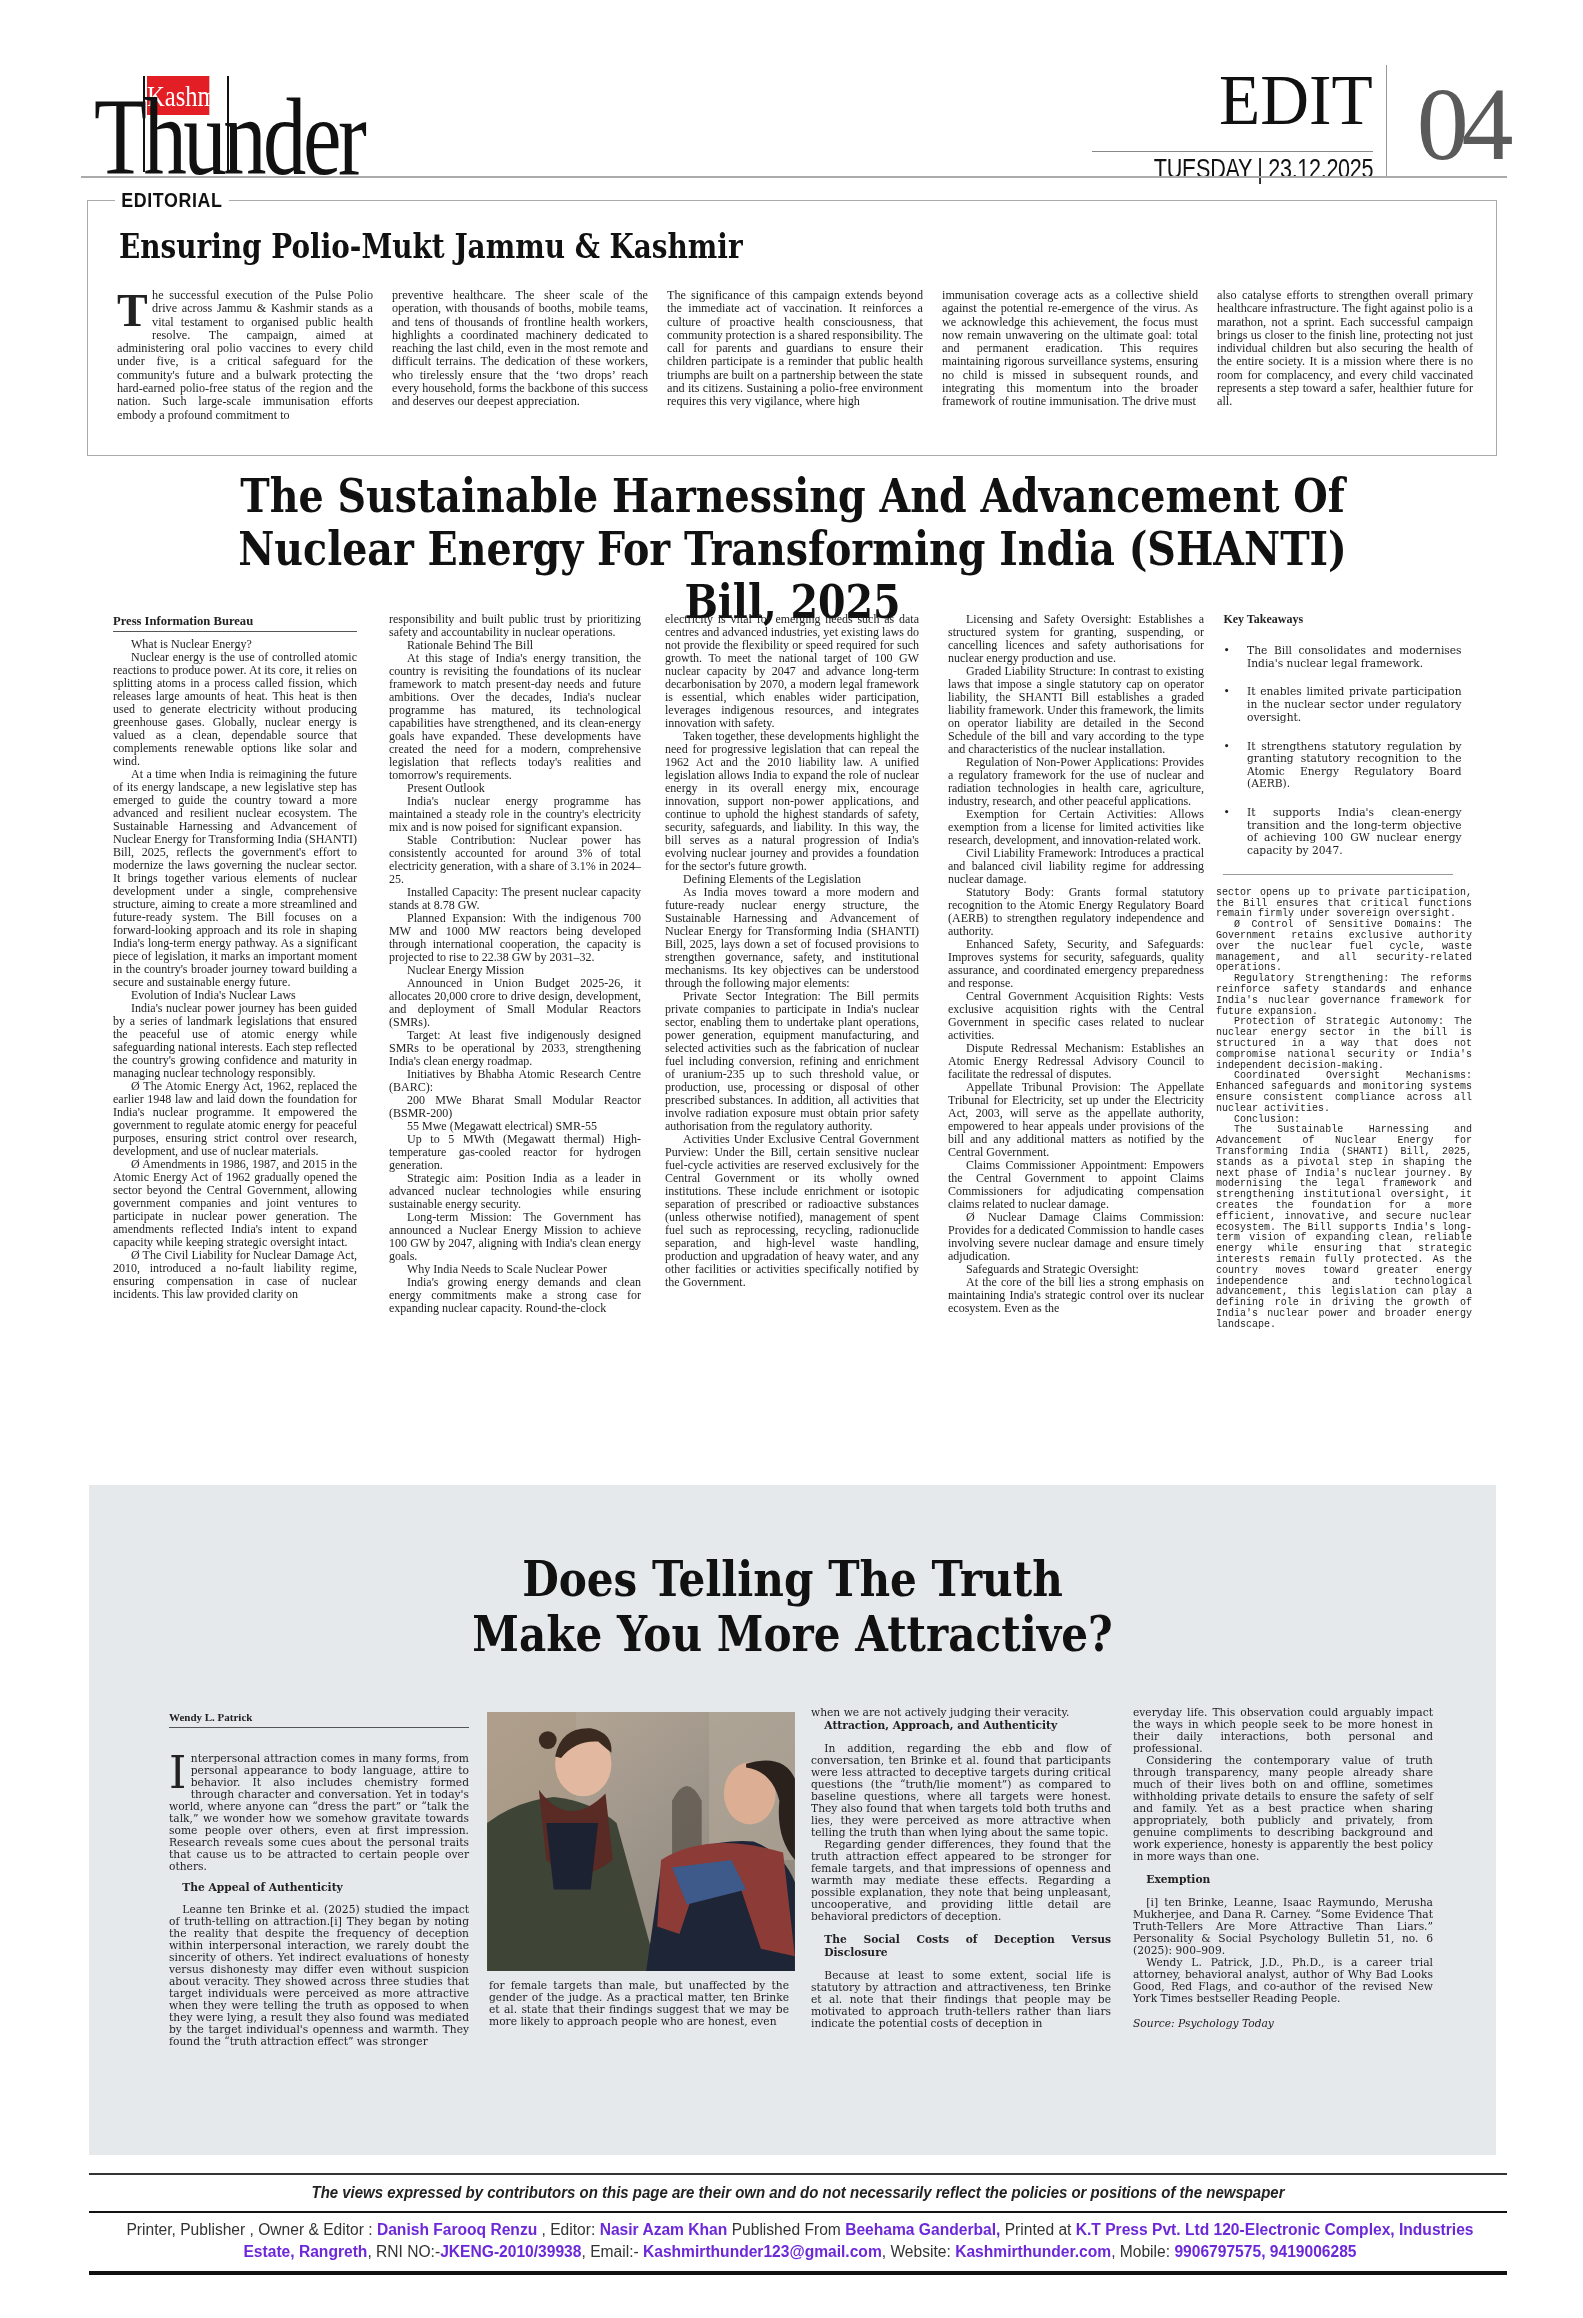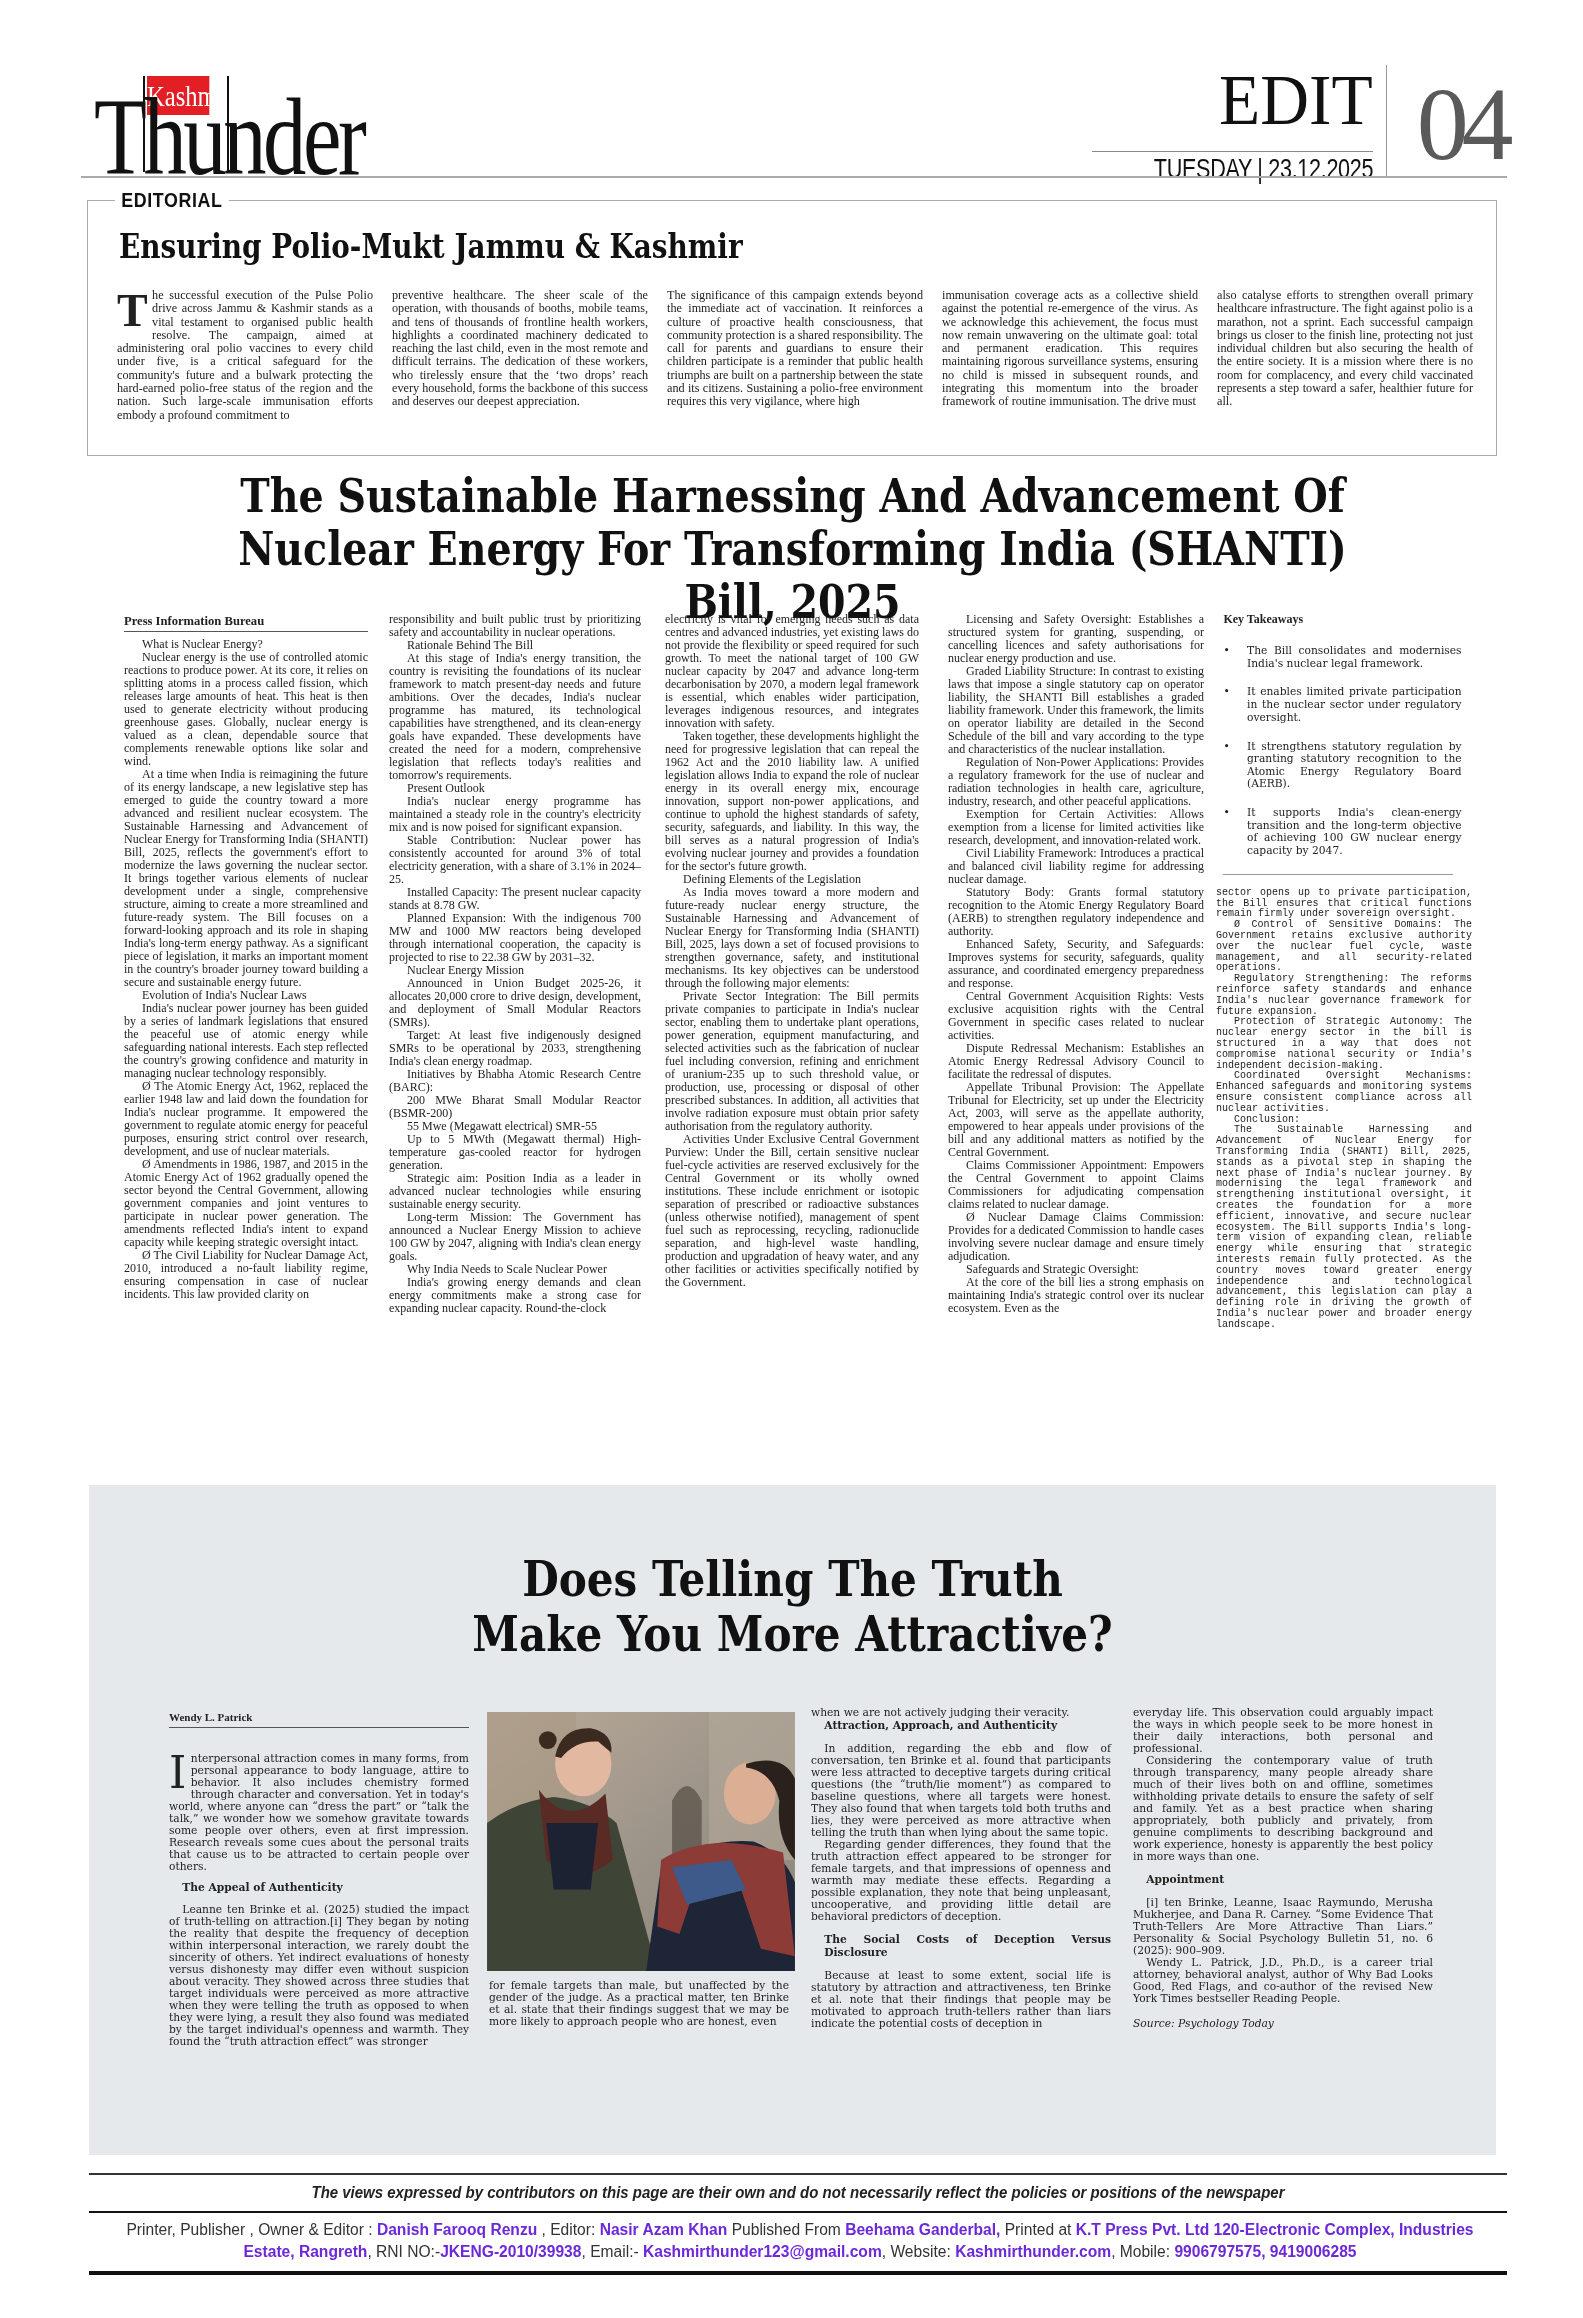--- a/index.html
+++ b/index.html
@@ -25,21 +25,21 @@
 #ed-cols{left:117px;top:289px;width:1356px;display:flex;gap:19px}
 #ed-cols .c{flex:1;font-family:"Liberation Serif",serif;font-size:12.2px;line-height:13.3px;text-align:justify;color:#222}
 .dropcap{float:left;font-size:46px;line-height:39px;font-weight:bold;margin:1.5px 4.4px 0 0;font-family:"Liberation Serif",serif}
 
 #h1{left:89px;top:470px;width:1407px;text-align:center;font-family:"DejaVu Serif",serif;font-weight:bold;font-size:46px;line-height:53px;color:#111;transform:scaleX(.86)}
 
 .col{position:absolute;font-family:"Liberation Serif",serif;font-size:12px;line-height:13px;color:#222;text-align:justify}
 .col p{text-indent:18px}
 .col p.ni{text-indent:0}
 .byline{font-family:"Liberation Serif",serif;font-weight:bold;font-size:12.6px;line-height:16.3px;border-bottom:1.1px solid #555;margin-bottom:6px;padding-bottom:1.5px}
-#col1{left:124px;top:613px;width:244px}
+#col1{left:113px;top:613px;width:244px}
 #col2{left:389px;top:613px;width:252px}
 #col3{left:665px;top:613px;width:254px}
 #col4{left:948px;top:613px;width:256px}
 #col5{left:1216px;top:613px;width:256px}
 #kt-title{font-weight:bold;font-size:12px;margin:0 0 19px 7.4px}
 #kt-list{list-style:none;margin:0 0 9px 0}
 #kt-list li{position:relative;padding-left:31px;margin-bottom:16.3px;font-family:"DejaVu Serif",serif;font-size:10.7px;line-height:12.6px;text-align:justify;padding-right:10.4px}
 #kt-list li .bul{position:absolute;left:7.4px;top:0}
 #kt-rule{height:0.7px;background:#999;margin:0 7.4px 13.3px 7.4px;width:230px}
 #col5 .tail{font-family:Liberation Mono, monospace;font-size:10px;line-height:10.8px}
@@ -233,21 +233,21 @@
   <h4 style="margin:0 0 10.4px 13.3px">Attraction, Approach, and Authenticity</h4>
   <p>In addition, regarding the ebb and flow of conversation, ten Brinke et al. found that participants were less attracted to deceptive targets during critical questions (the “truth/lie moment”) as compared to baseline questions, where all targets were honest. They also found that when targets told both truths and lies, they were perceived as more attractive when telling the truth than when lying about the same topic.</p>
   <p>Regarding gender differences, they found that the truth attraction effect appeared to be stronger for female targets, and that impressions of openness and warmth may mediate these effects. Regarding a possible explanation, they note that being unpleasant, uncooperative, and providing little detail are behavioral predictors of deception.</p>
   <h4>The Social Costs of Deception Versus Disclosure</h4>
   <p>Because at least to some extent, social life is statutory by attraction and attractiveness, ten Brinke et al. note that their findings that people may be motivated to approach truth-tellers rather than liars indicate the potential costs of deception in</p>
 </div>
 
 <div id="g4" class="g-col">
   <p class="ni">everyday life. This observation could arguably impact the ways in which people seek to be more honest in their daily interactions, both personal and professional.</p>
   <p>Considering the contemporary value of truth through transparency, many people already share much of their lives both on and offline, sometimes withholding private details to ensure the safety of self and family. Yet as a best practice when sharing appropriately, both publicly and privately, from genuine compliments to describing background and work experience, honesty is apparently the best policy in more ways than one.</p>
-  <h4>Appointment</h4>
+  <h4>Exemption</h4>
   <p>[i] ten Brinke, Leanne, Isaac Raymundo, Merusha Mukherjee, and Dana R. Carney. “Some Evidence That Truth-Tellers Are More Attractive Than Liars.” Personality &amp; Social Psychology Bulletin 51, no. 6 (2025): 900–909.</p>
   <p>Wendy L. Patrick, J.D., Ph.D., is a career trial attorney, behavioral analyst, author of Why Bad Looks Good, Red Flags, and co-author of the revised New York Times bestseller Reading People.</p>
   <div id="source">Source: Psychology Today</div>
 </div>
 
 <div id="f-rule1" class="abs"></div>
 <div id="disclaimer" class="abs">The views expressed by contributors on this page are their own and do not necessarily reflect the policies or positions of the newspaper</div>
 <div id="f-rule2" class="abs"></div>
 <div id="imprint" class="abs"><span>Printer, Publisher , Owner &amp; Editor : </span><b>Danish Farooq Renzu</b><span> , Editor: </span><b>Nasir Azam Khan</b><span> Published From </span><b>Beehama Ganderbal,</b><span> Printed at </span><b>K.T Press Pvt. Ltd 120-Electronic Complex, Industries Estate, Rangreth</b><span>, RNI NO:-</span><b>JKENG-2010/39938</b><span>, Email:- </span><b>Kashmirthunder123@gmail.com</b><span>, Website: </span><b>Kashmirthunder.com</b><span>, Mobile: </span><b>9906797575, 9419006285</b></div>
 <div id="f-rule3" class="abs"></div>

